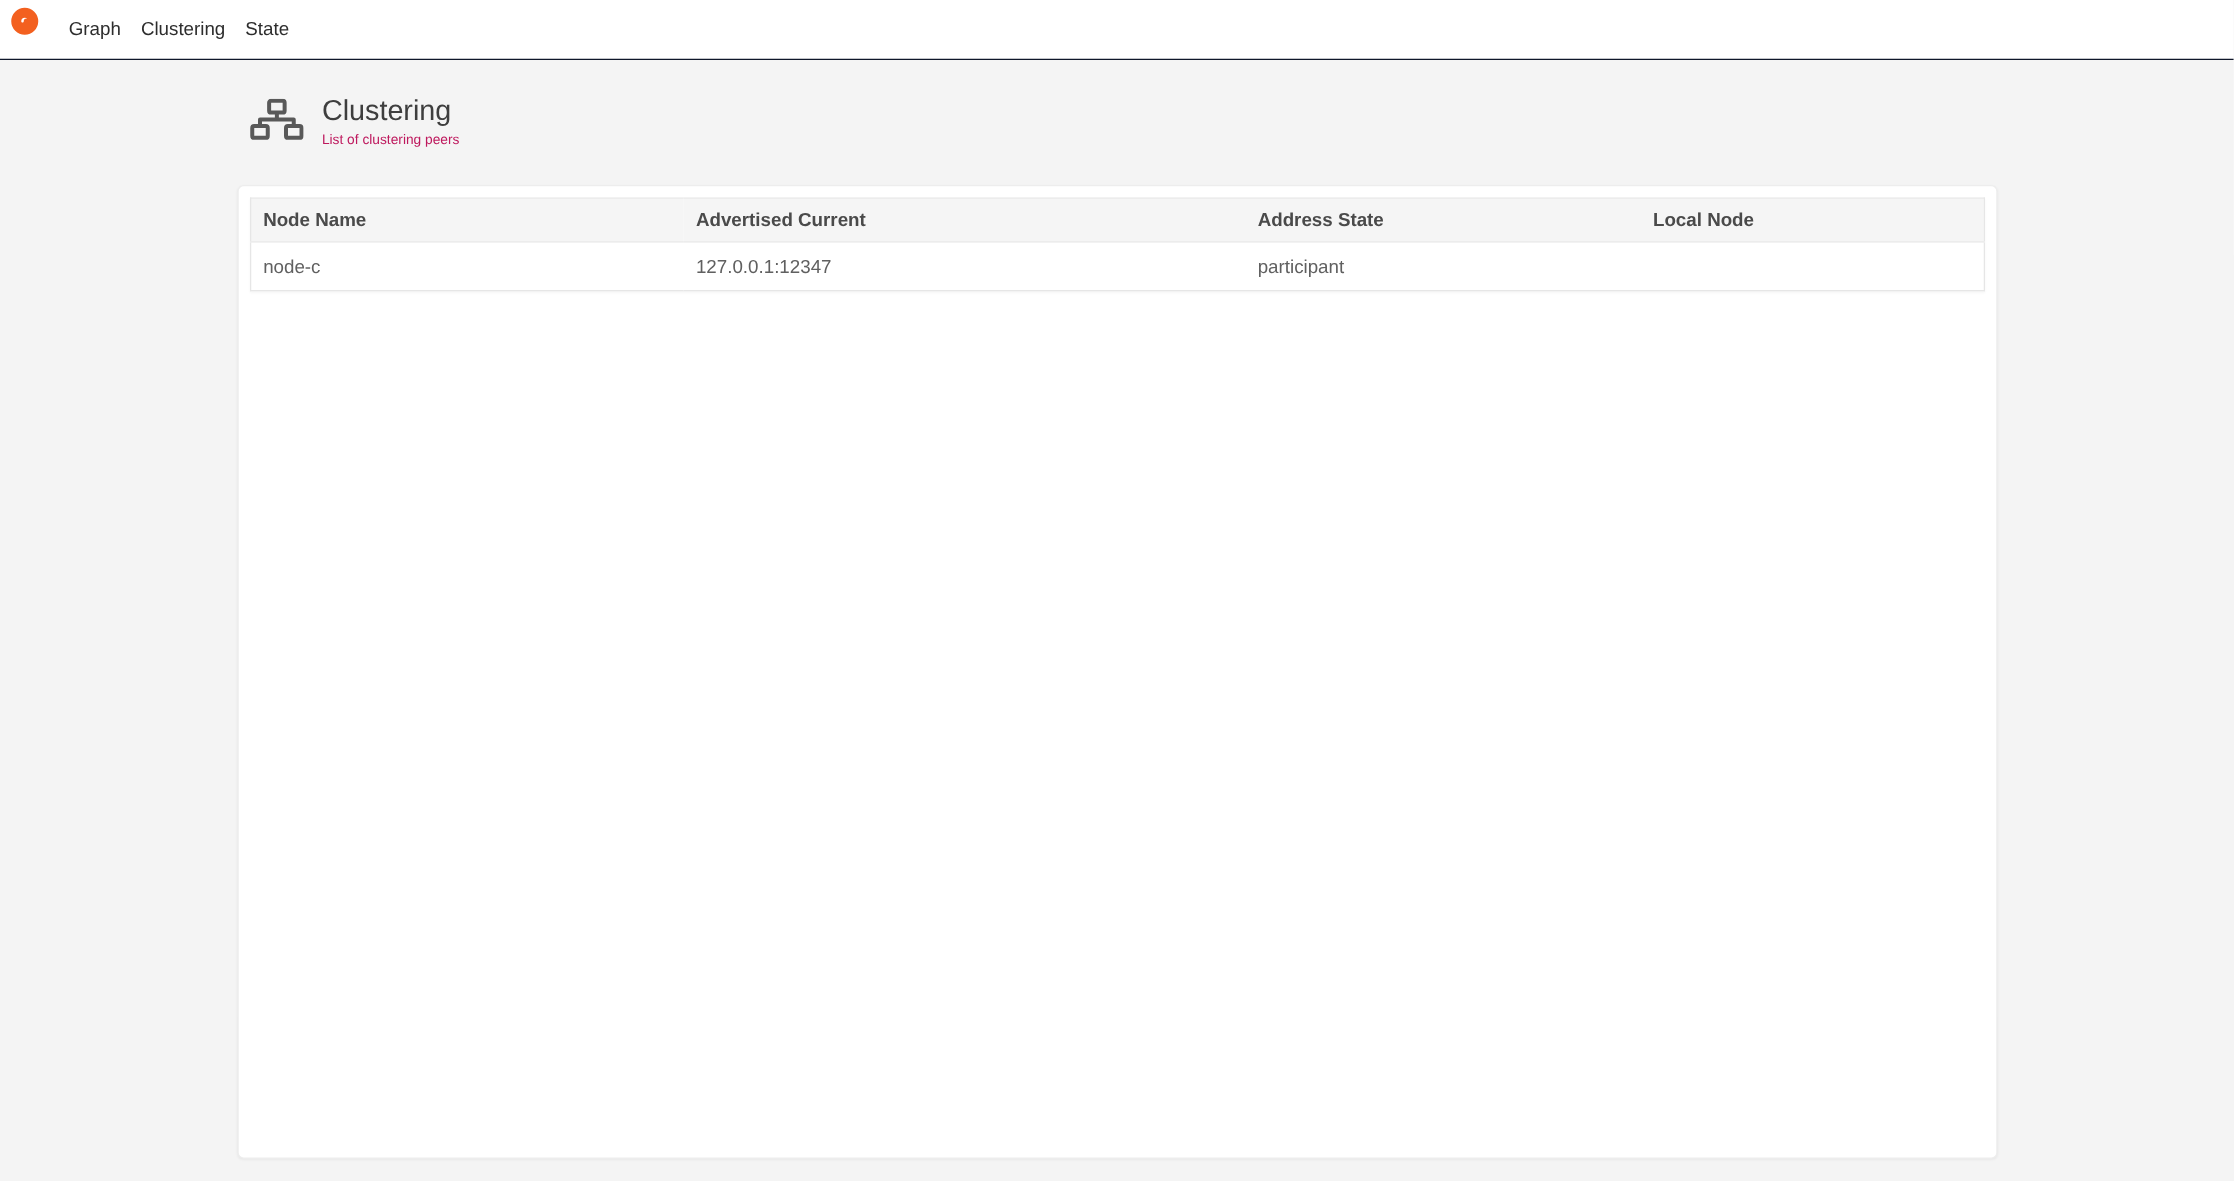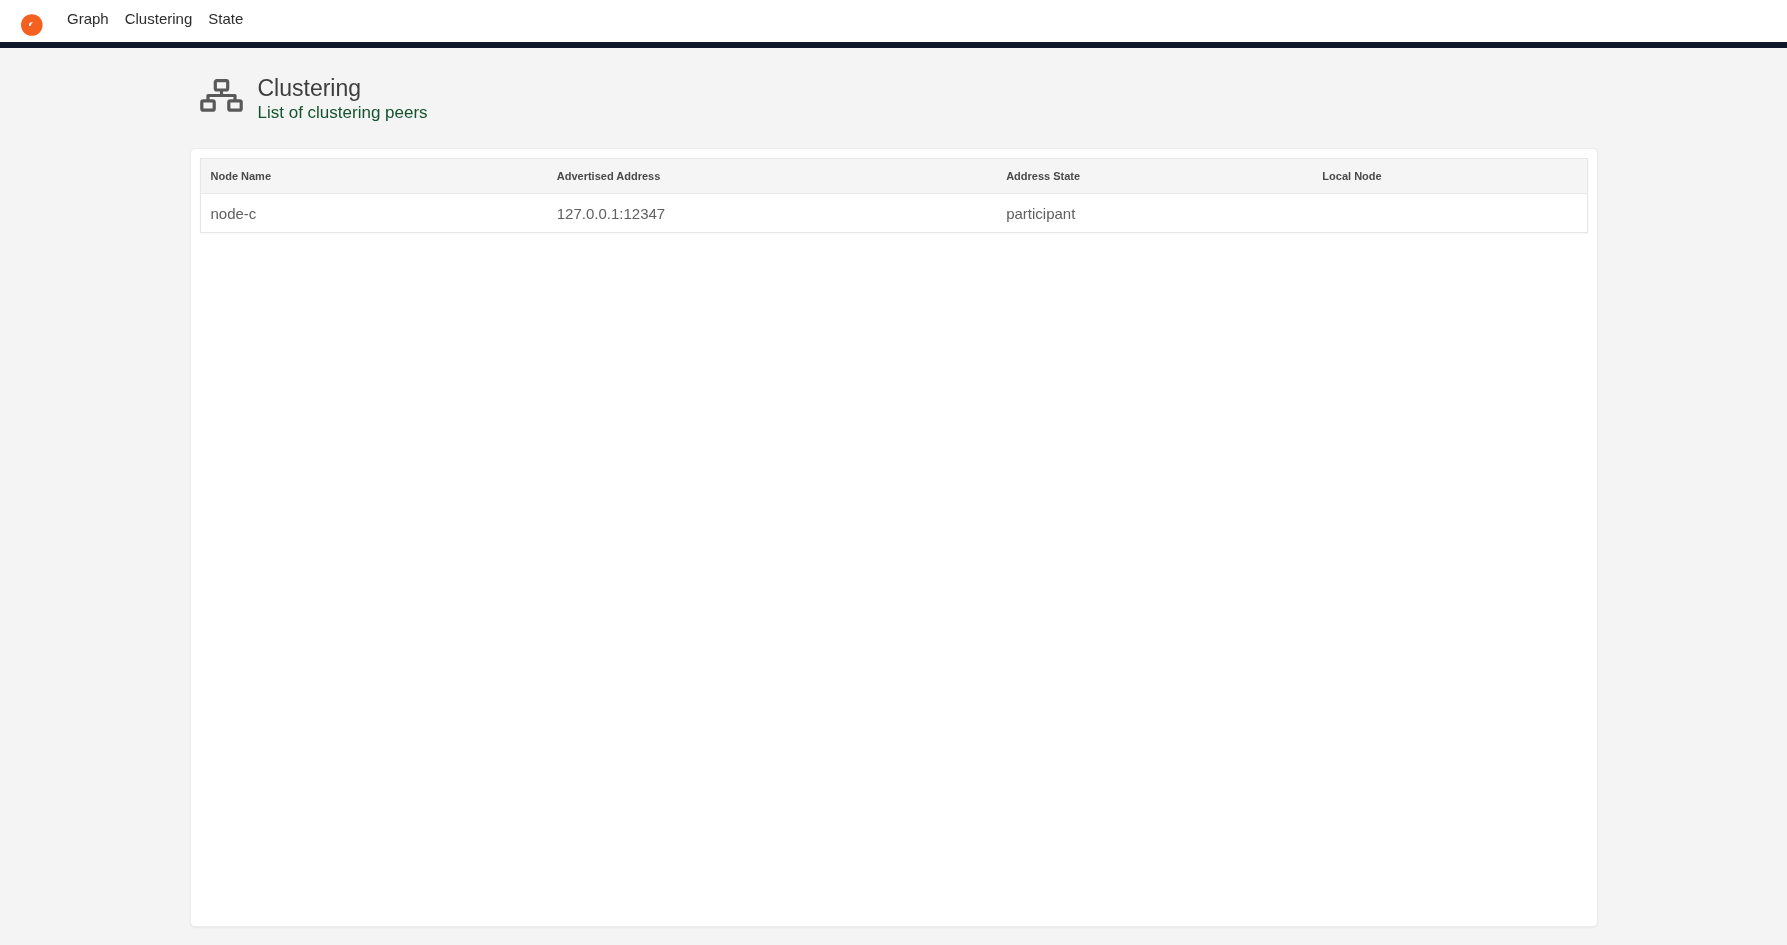--- a/index.html
+++ b/index.html
@@ -8,24 +8,24 @@
     width: 1787px; height: 945px;
     background: #f4f4f4;
     font-family: "Liberation Sans", sans-serif;
     overflow: hidden;
   }
 
   
   .topnav {
     height: 48px;
     background: #ffffff;
-    border-bottom: 6px solid #0f172a;
+    border-bottom: 1px solid #0f172a;
     display: flex;
-    align-items: flex-end;
-    padding: 0 13px;
+    align-items: flex-start;
+    padding: 0 1px;
   }
   .logo-wrap {
     width: 34px; height: 34px;
     display: flex; align-items: center; justify-content: center;
     margin-right: 12px;
     cursor: pointer;
   }
   .nav-link {
     color: #2d2d2d;
     font-size: 15px;
@@ -48,22 +48,22 @@
   }
   .page-header .htext { display: flex; flex-direction: column; }
   .page-title {
     margin: 0;
     font-size: 23px;
     font-weight: 400;
     color: #3e3e3e;
     line-height: 26px;
   }
   .page-subtitle {
-    font-size: 17px;
-    color: #14532d;
+    font-size: 11px;
+    color: #be185d;
     margin-top: 4px;
     line-height: 15px;
   }
 
   
   .card {
     margin-top: 28px;
     background: #ffffff;
     border: 1px solid #ededed;
     border-radius: 5px;
@@ -75,21 +75,21 @@
     width: 100%;
     border-collapse: collapse;
     font-size: 15px;
     color: #606060;
     border: 1px solid #e6e6e6;
     box-shadow: 0 1px 2px rgba(0,0,0,0.04);
   }
   table.peers thead th {
     background: #f5f5f5;
     text-align: left;
-    font-size: 11px;
+    font-size: 15px;
     font-weight: 700;
     color: #4a4a4a;
     height: 35px;
     padding: 0 8px 0 10px;
     border-bottom: 1px solid #e9e9e9;
   }
   table.peers tbody td {
     height: 39px;
     padding: 0 8px 0 10px;
     border-bottom: 1px solid #efefef;
@@ -158,21 +158,21 @@
     <table class="peers">
       <colgroup>
         <col class="col-name">
           <col class="col-address">
           <col class="col-state">
           <col class="col-local">
       </colgroup>
       <thead>
         <tr>
           <th>Node Name</th>
-          <th>Advertised Address</th>
+          <th>Advertised Current</th>
           <th>Address State</th>
           <th>Local Node</th>
         </tr>
       </thead>
       <tbody>
         <tr>
           <td>node-c</td>
           <td>127.0.0.1:12347</td>
           <td>participant</td>
           <td></td>

